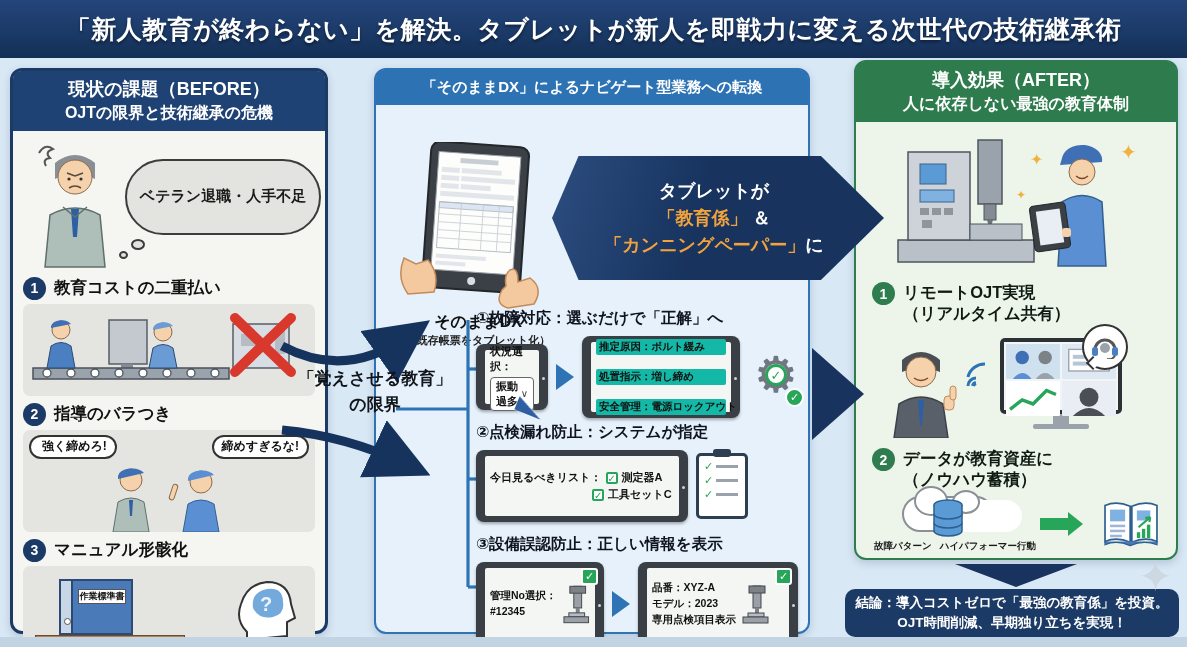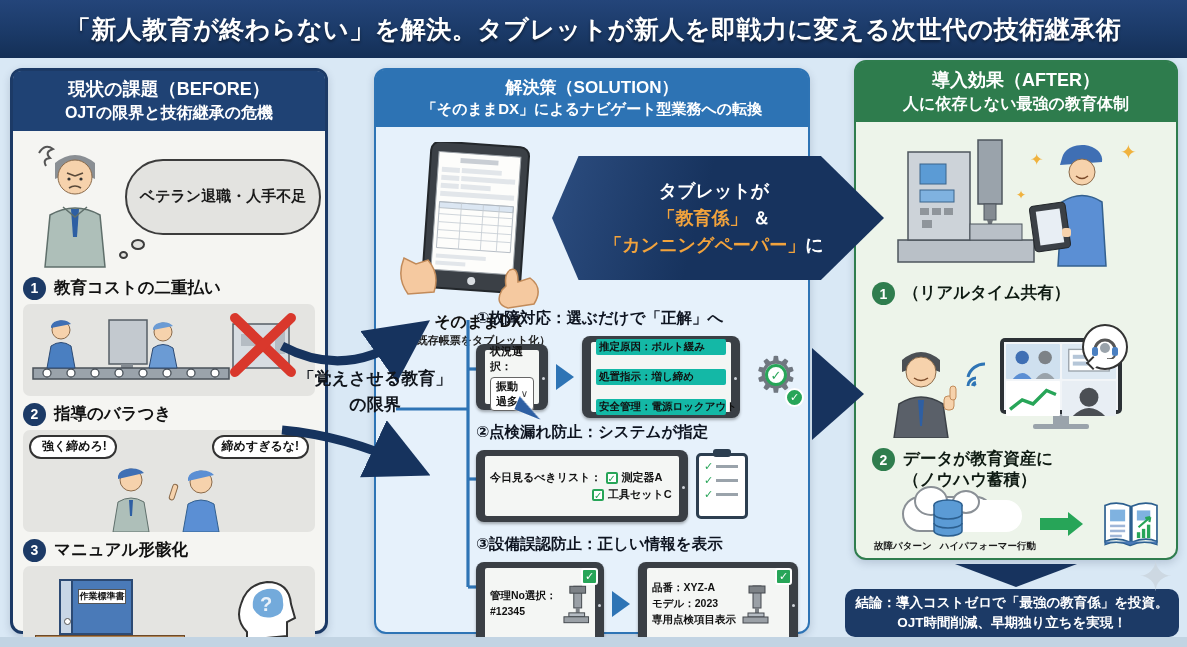--- a/index.html
+++ b/index.html
@@ -324,21 +324,20 @@
     <path d="M6 28 Q70 62 132 18" stroke="#16335e" stroke-width="9" fill="none" marker-end="url(#ah)"></path>
     <path d="M6 112 Q70 118 130 146" stroke="#16335e" stroke-width="9" fill="none" marker-end="url(#ah)"></path>
   </svg>
   <div class="transition-text">
     <div>「覚えさせる教育」</div>
     <div>の限界</div>
   </div>
 
   <section class="panel panel-solution">
     <div class="panel-head">
-      <div class="l1">解決策（SOLUTION）</div>
       <div class="l2">「そのままDX」によるナビゲート型業務への転換</div>
     </div>
 
     <div class="tablet-block">
       <svg width="150" height="168" viewBox="0 0 150 168">
         <g transform="rotate(4 75 84)">
           <rect x="28" y="2" width="98" height="146" rx="9" fill="#3b4046" stroke="#23272b" stroke-width="2"></rect>
           <rect x="36" y="12" width="82" height="118" fill="#fdfdfb" stroke="#9aa0a6"></rect>
           <rect x="58" y="17" width="38" height="5" fill="#c9ced4"></rect>
           <g fill="#e2e6ea">
@@ -541,20 +540,21 @@
         <rect x="196" y="96" width="9" height="9" rx="3" fill="#f6d2ac"></rect>
       </svg>
       <span class="sparkle" style="left:164px;top:18px">✦</span>
       <span class="sparkle" style="left:254px;top:8px;font-size:20px">✦</span>
       <span class="sparkle" style="left:150px;top:56px;font-size:12px">✦</span>
     </div>
 
     <div class="after-item" style="top:220px">
       <span class="num-circle num-green">1</span>
       <div class="txt">
+        <div>リモートOJT実現</div>
         <div>（リアルタイム共有）</div>
       </div>
     </div>
 
     <div class="remote-illus">
       <svg width="78" height="100" viewBox="0 0 78 100" style="position:absolute;left:0;top:4px">
         <path d="M20 22 Q39 6 58 22 L58 34 Q39 26 20 34 Z" fill="#4b4f54"></path>
         <circle cx="39" cy="34" r="15" fill="#f6d2ac" stroke="#8a6a4a"></circle>
         <path d="M32 40 q7 5 14 0" stroke="#7a4a2a" stroke-width="1.5" fill="none"></path>
         <path d="M12 100 L17 66 Q39 52 61 66 L66 100 Z" fill="#5a6069" stroke="#3c4147" stroke-width="1.5"></path>

